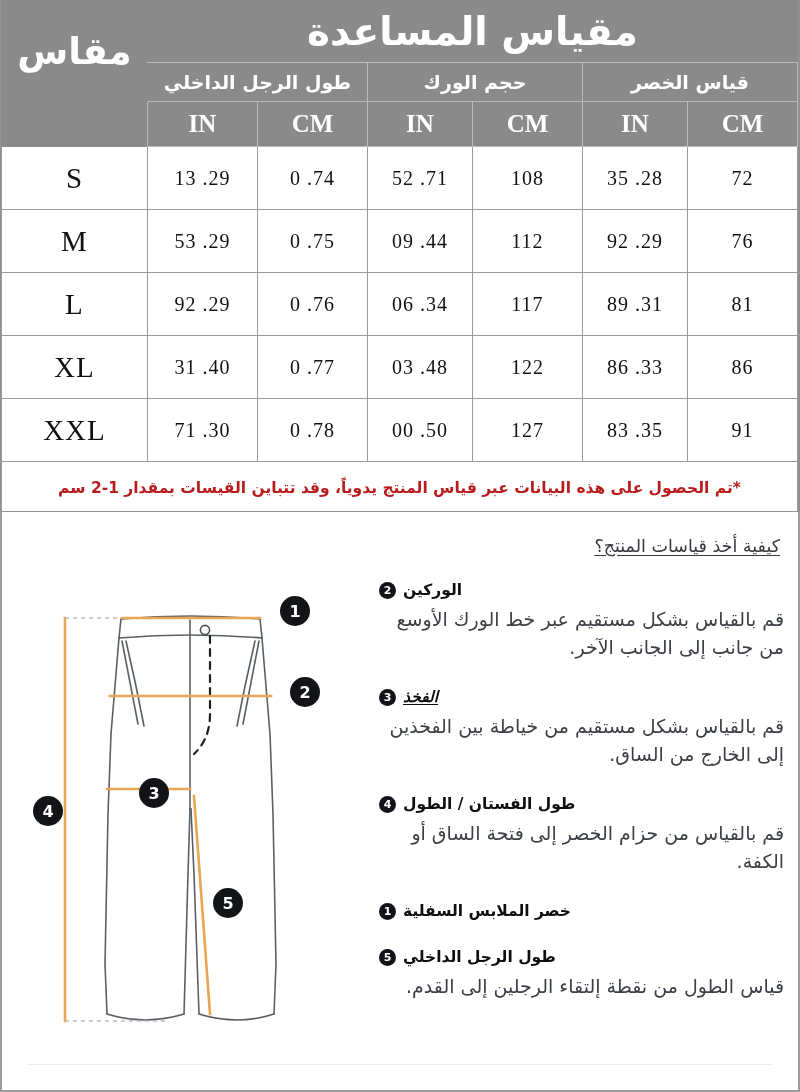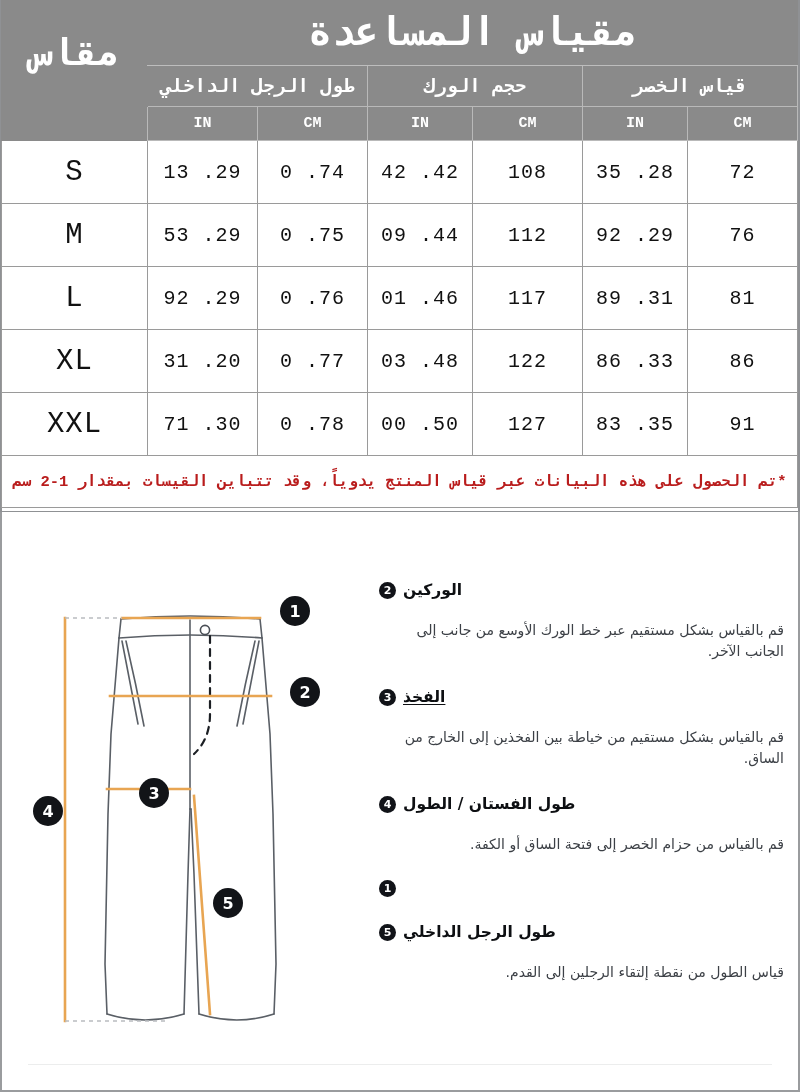--- a/index.html
+++ b/index.html
@@ -31,21 +31,20 @@
   table.size-table {
     width: 100%;
     border-collapse: collapse;
     table-layout: fixed;
   }
   table.size-table td, table.size-table th {
     border: 1px solid #9a9a9a;
     text-align: center;
     vertical-align: middle;
     padding: 8px;
-    font-family: Liberation Mono, monospace;
   }
 
   
   .title-cell {
     background: #8a8a8a;
     color: #ffffff;
     height: 62px;
     font-size: 39px;
     font-weight: 700;
     letter-spacing: 0.5px;
@@ -59,21 +58,21 @@
     height: 38px;
     font-size: 19px;
     font-weight: 600;
     border-color: #b9b9b9 !important;
   }
   
   .unit-cell {
     background: #8a8a8a;
     color: #ffffff;
     height: 34px;
-    font-size: 15px;
+    font-size: 25px;
     font-family: "Liberation Serif", "DejaVu Serif", serif;
     border-color: #b9b9b9 !important;
   }
   
   .size-head-cell {
     background: #8a8a8a;
     color: #ffffff;
     font-size: 37px;
     font-weight: 700;
     border-color: #8a8a8a !important;
@@ -148,37 +147,37 @@
     font-size: 15.5px;
     font-weight: 700;
     color: #0d0f12;
     line-height: 1.35;
     display: flex;
     flex-direction: row-reverse;
     justify-content: flex-start;
     align-items: center;
     gap: 7px;
   }
-  .step-title.underlined .step-title-text { text-decoration: underline; text-underline-offset: 2px; }
+  .step-title.underlined .step-title-text { text-decoration: underline; text-underline-offset: 2px; font-style: italic; }
   .num-badge {
     display: inline-flex;
     align-items: center;
     justify-content: center;
     width: 17px; height: 17px;
     border-radius: 50%;
     background: #111318;
     color: #ffffff;
     font-size: 11px;
     font-weight: 700;
     flex: 0 0 auto;
     line-height: 1;
   }
   .step-desc {
-    margin-top: 19px;
-    font-size: 14px;
+    margin-top: 4px;
+    font-size: 19px;
     color: #3c4046;
     line-height: 1.5;
     text-align: right;
   }
 
   
   #diagram {
     position: absolute;
     left: 16px;
     top: 62px;
@@ -241,50 +240,50 @@
           <th class="unit-cell">CM</th>
           <th class="unit-cell">IN</th>
           <th class="size-head-cell"></th>
         </tr>
       </thead>
       <tbody>
         <tr>
           <td class="data-cell">72</td>
           <td class="data-cell">28. 35</td>
           <td class="data-cell">108</td>
-          <td class="data-cell">42. 42</td>
+          <td class="data-cell">71. 52</td>
           <td class="data-cell">74. 0</td>
           <td class="data-cell">29. 13</td>
           <td class="size-cell">S</td>
         </tr>
         <tr>
           <td class="data-cell">76</td>
           <td class="data-cell">29. 92</td>
           <td class="data-cell">112</td>
           <td class="data-cell">44. 09</td>
           <td class="data-cell">75. 0</td>
           <td class="data-cell">29. 53</td>
           <td class="size-cell">M</td>
         </tr>
         <tr>
           <td class="data-cell">81</td>
           <td class="data-cell">31. 89</td>
           <td class="data-cell">117</td>
-          <td class="data-cell">46. 01</td>
+          <td class="data-cell">34. 06</td>
           <td class="data-cell">76. 0</td>
           <td class="data-cell">29. 92</td>
           <td class="size-cell">L</td>
         </tr>
         <tr>
           <td class="data-cell">86</td>
           <td class="data-cell">33. 86</td>
           <td class="data-cell">122</td>
           <td class="data-cell">48. 03</td>
           <td class="data-cell">77. 0</td>
-          <td class="data-cell">20. 31</td>
+          <td class="data-cell">40. 31</td>
           <td class="size-cell">XL</td>
         </tr>
         <tr>
           <td class="data-cell">91</td>
           <td class="data-cell">35. 83</td>
           <td class="data-cell">127</td>
           <td class="data-cell">50. 00</td>
           <td class="data-cell">78. 0</td>
           <td class="data-cell">30. 71</td>
           <td class="size-cell">XXL</td>
@@ -292,20 +291,21 @@
         <tr>
           <td class="note-cell" colspan="7">*تم الحصول على هذه البيانات عبر قياس المنتج يدوياً، وقد تتباين القيسات بمقدار 1-2 سم</td>
         </tr>
       </tbody>
     </table>
     <div class="bottom-rule"></div>
   </div>
 
   <div id="guide">
 
+    <div id="guide-head">كيفية أخذ قياسات المنتج؟</div>
 
     <div id="steps">
 
       <div class="step">
         <div class="step-title">
           <span class="num-badge">2</span>
           <span class="step-title-text">الوركين</span>
         </div>
         <div class="step-desc">قم بالقياس بشكل مستقيم عبر خط الورك الأوسع من جانب إلى الجانب الآخر.</div>
       </div>
@@ -322,20 +322,21 @@
         <div class="step-title">
           <span class="num-badge">4</span>
           <span class="step-title-text">طول الفستان / الطول</span>
         </div>
         <div class="step-desc">قم بالقياس من حزام الخصر إلى فتحة الساق أو الكفة.</div>
       </div>
 
       <div class="step">
         <div class="step-title">
           <span class="num-badge">1</span>
+          <span class="step-title-text">خصر الملابس السفلية</span>
         </div>
       </div>
 
       <div class="step">
         <div class="step-title">
           <span class="num-badge">5</span>
           <span class="step-title-text">طول الرجل الداخلي</span>
         </div>
         <div class="step-desc">قياس الطول من نقطة إلتقاء الرجلين إلى القدم.</div>
       </div>

